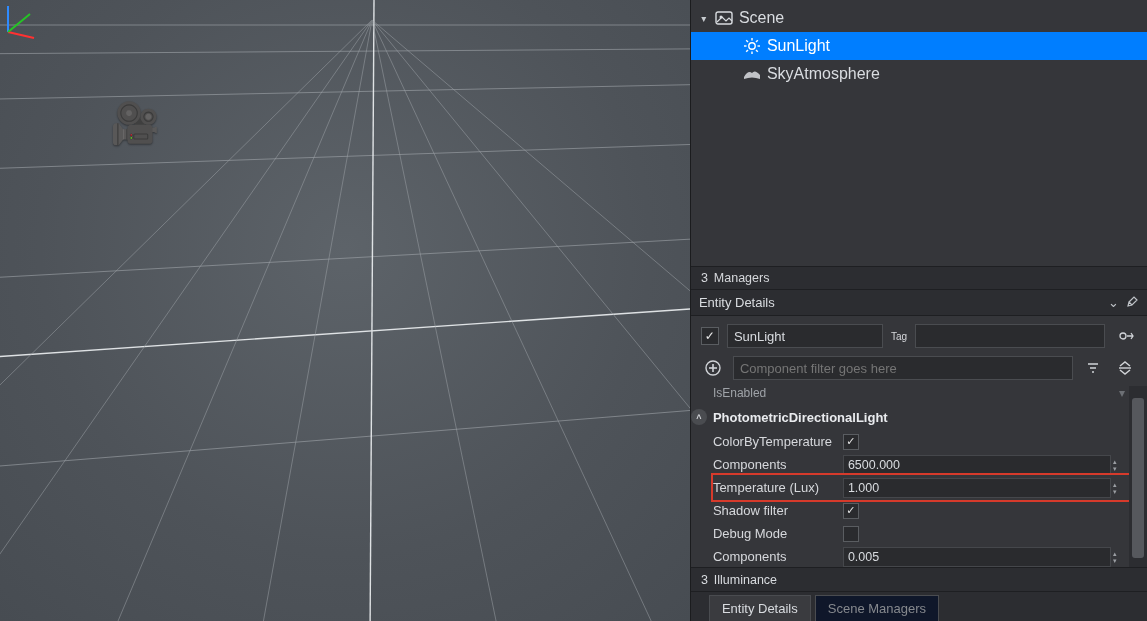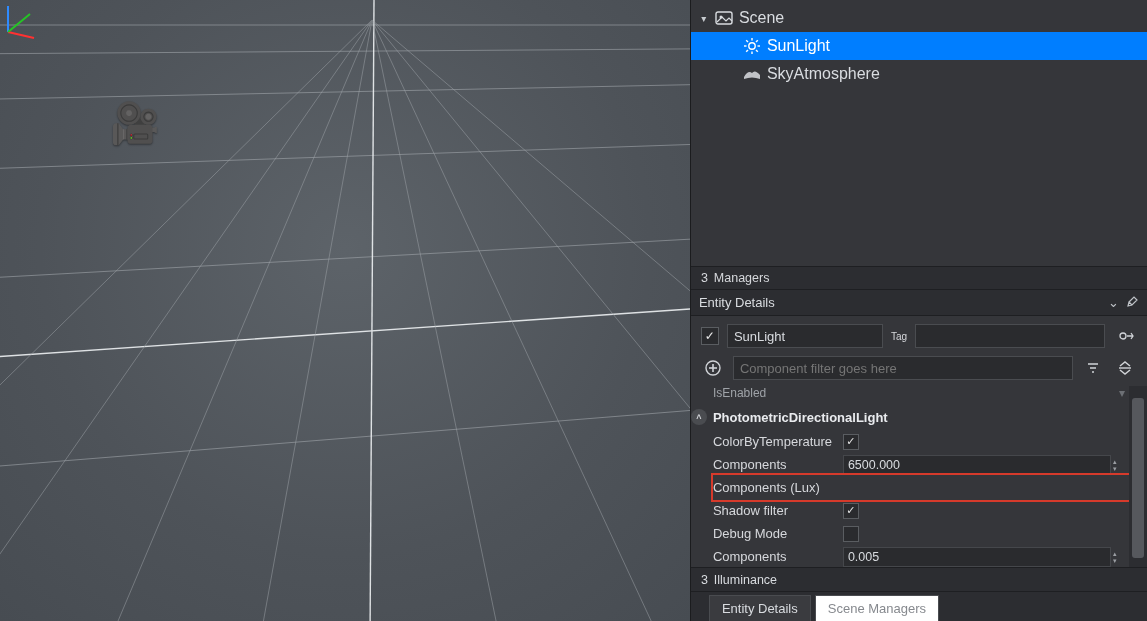--- a/index.html
+++ b/index.html
@@ -170,21 +170,21 @@
     display:flex; align-items:flex-end;
     padding-left:18px; gap:4px;
   }
   .tab {
     height:26px; padding:0 12px;
     display:flex; align-items:center;
     background:#3a3b3f; color:#d9dce0;
     border:1px solid #4a4c50; border-bottom:none;
     font-size:13px;
   }
-  .tab.inactive { color:#86898e; background:#ffffff; }
+  .tab.inactive { color:#86898e; background:#0f172a; }
 
   svg { overflow:visible; }
 </style>
 </head>
 <body>
 
 <div class="viewport">
 
   <svg>
 
@@ -350,21 +350,28 @@
         <span class="pval">
           <input class="num-input" value="6500.000" style="">
           <span class="spin">
               <span>▴</span>
               <span>▾</span>
             </span>
         </span>
       </div>
 
       <div class="prop-row" id="illum-row">
-        <span class="plabel">Components (Lux)</span>
+        <span class="plabel">Temperature (Lux)</span>
+        <span class="pval">
+          <input class="num-input" value="1.000" style="">
+          <span class="spin">
+              <span>▴</span>
+              <span>▾</span>
+            </span>
+        </span>
       </div>
 
       <div class="prop-row">
         <span class="plabel">Shadow filter</span>
         <span class="pval">
             <span class="chk" style="width:16px;height:16px;font-size:11px">✓</span>
           </span>
       </div>
 
       <div class="prop-row">

